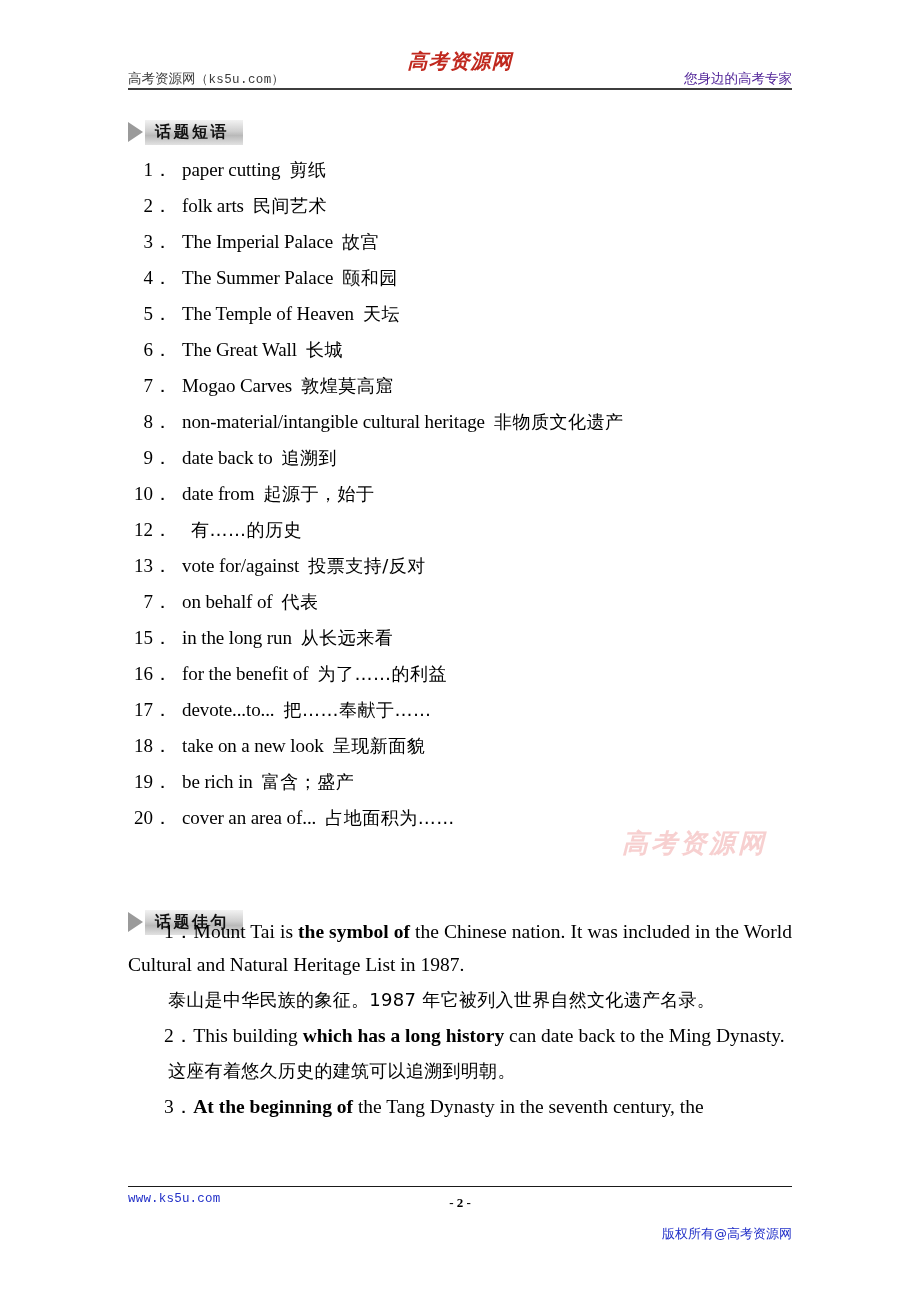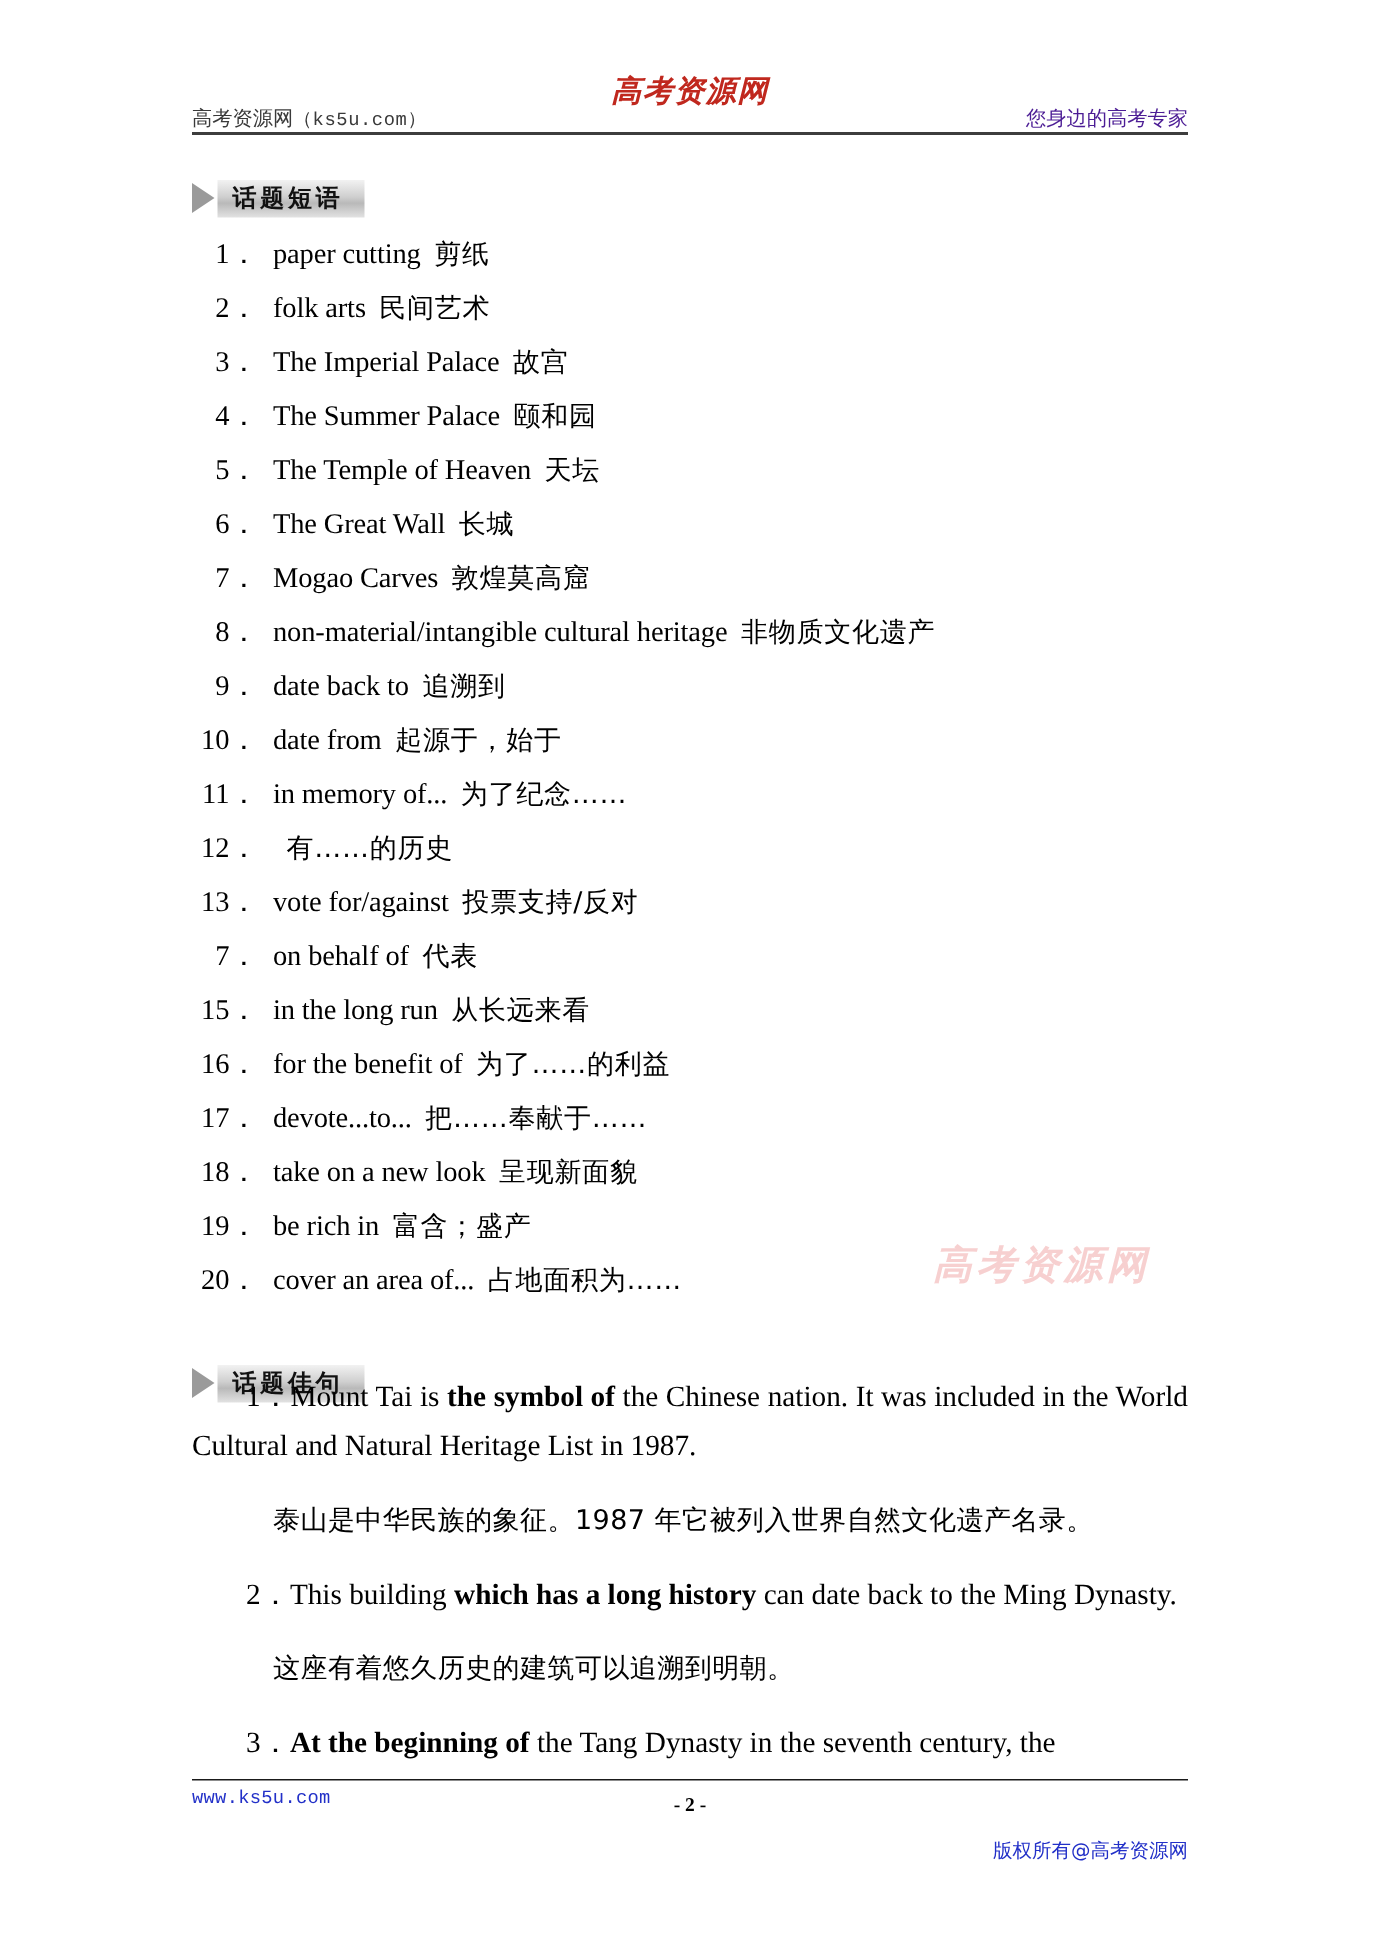--- a/index.html
+++ b/index.html
@@ -161,21 +161,21 @@
     margin: 0;
     hyphens: none;
   }
   .sent-en b {
     font-weight: bold;
   }
   .sent-cn {
     font-family: "DejaVu Sans", "Liberation Sans", sans-serif;
     font-size: 18px;
     line-height: 34px;
-    margin: 16px;
+    margin: 2px;
     text-indent: 38px;
     letter-spacing: 0.3px;
     white-space: nowrap;
   }
 
   
   .watermark {
     position: absolute;
     left: 622px;
     top: 826px;
@@ -300,25 +300,20 @@
         <span class="ph-num">9．</span>
         <span class="ph-en">date back to</span>
         <span class="ph-cn">追溯到</span>
       </div>
     <div class="phrase-item">
         <span class="ph-num">10．</span>
         <span class="ph-en">date from</span>
         <span class="ph-cn">起源于，始于</span>
       </div>
     <div class="phrase-item">
-        <span class="ph-num">11．</span>
-        <span class="ph-en">in memory of...</span>
-        <span class="ph-cn">为了纪念……</span>
-      </div>
-    <div class="phrase-item">
         <span class="ph-num">12．</span>
         <span class="ph-cn">有……的历史</span>
       </div>
     <div class="phrase-item">
         <span class="ph-num">13．</span>
         <span class="ph-en">vote for/against</span>
         <span class="ph-cn">投票支持/反对</span>
       </div>
     <div class="phrase-item">
         <span class="ph-num">7．</span>

